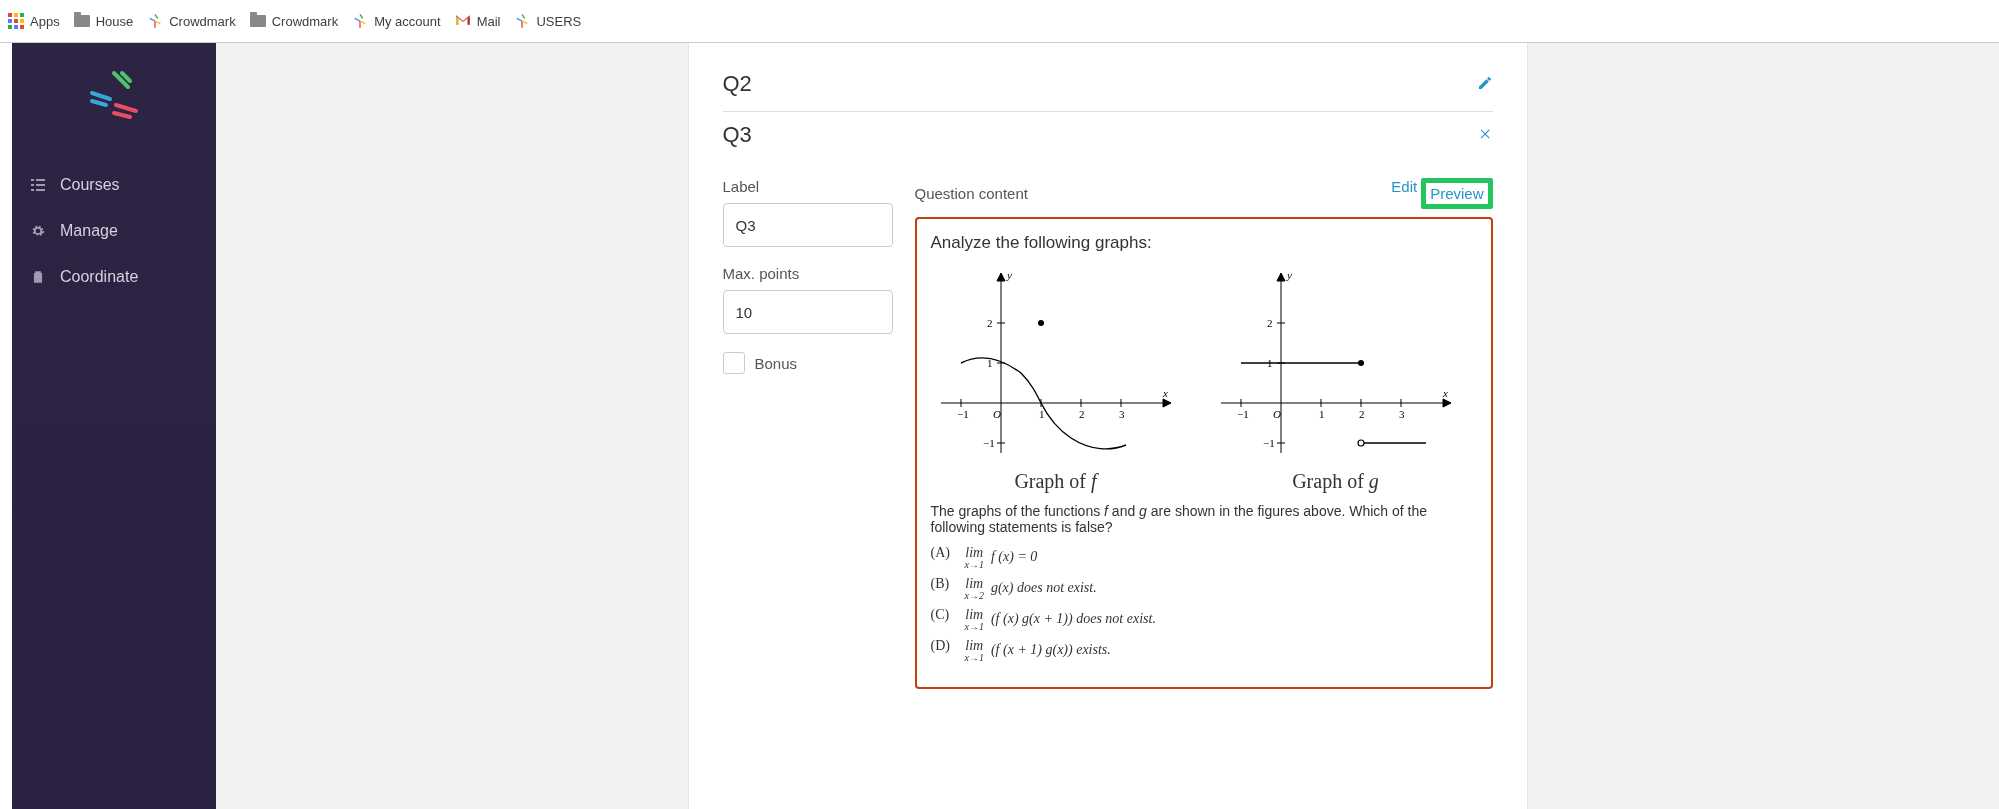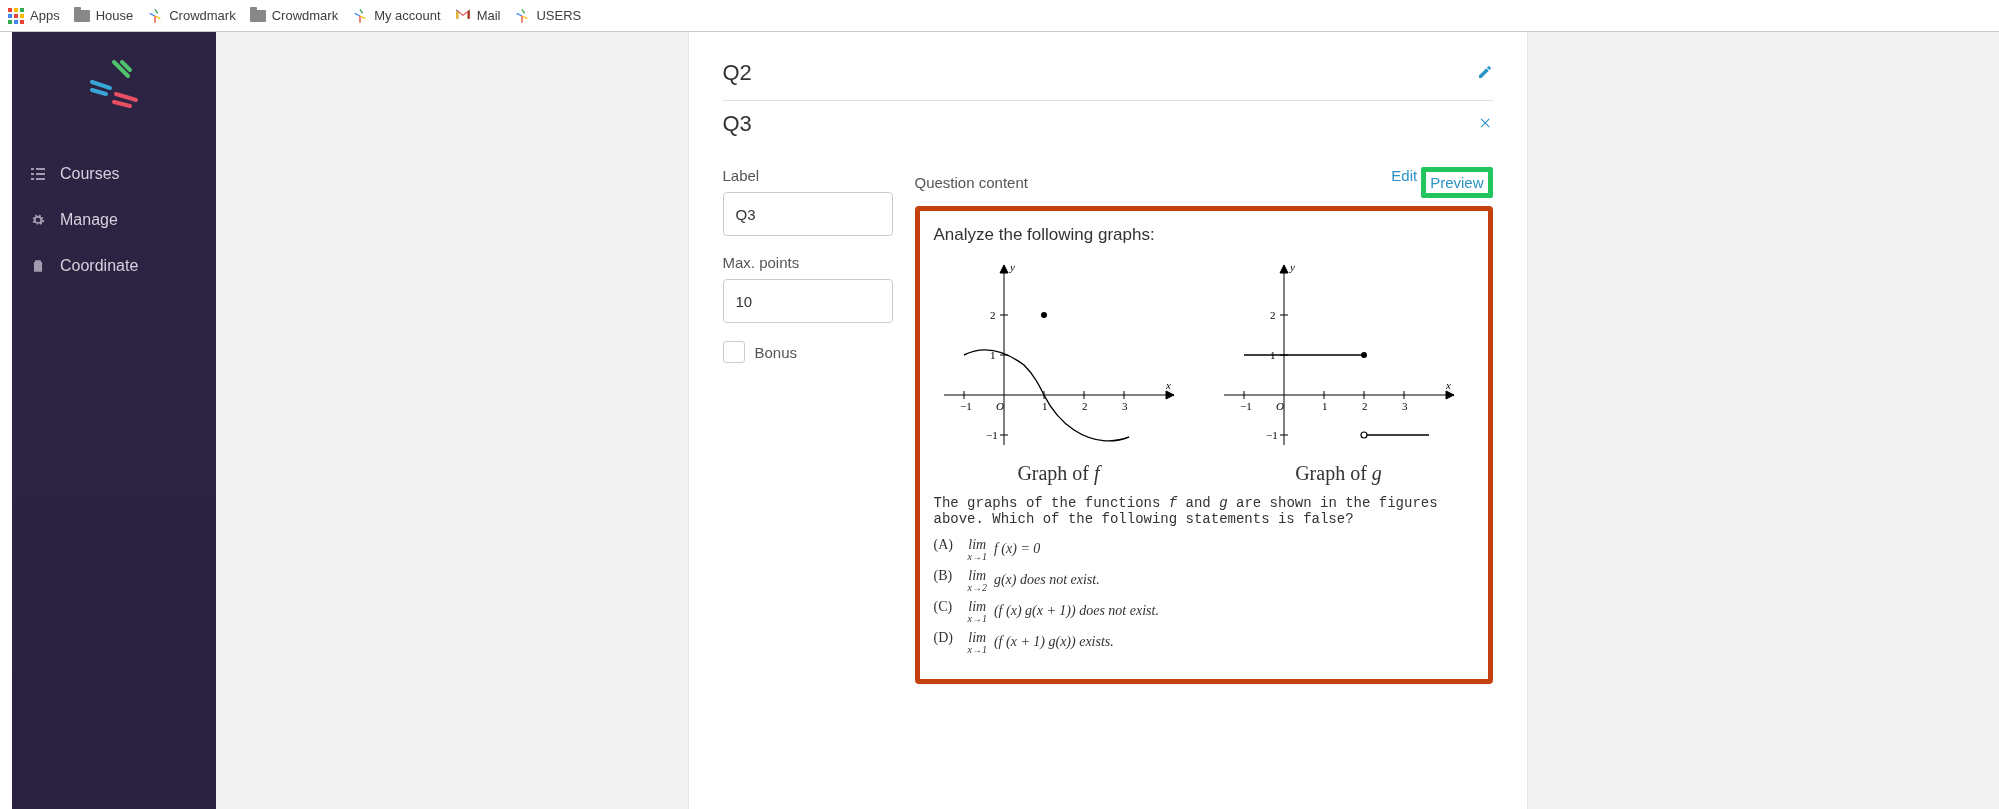--- a/index.html
+++ b/index.html
@@ -10,21 +10,21 @@
 body {
   font-family: -apple-system, BlinkMacSystemFont, "Segoe UI", Helvetica, Arial, sans-serif;
   font-size: 14px;
   color: #333;
   background: #fff;
   overflow: hidden;
 }
 
 
 .bookmark-bar {
-  height: 32px;
+  height: 43px;
   background: #fff;
   border-bottom: 1px solid #ccc;
   display: flex;
   align-items: center;
   padding: 0 8px;
   gap: 14px;
 }
 .bookmark-bar .apps-icon {
   display: grid;
   grid-template-columns: repeat(3, 4px);
@@ -202,21 +202,21 @@
   font-size: 15px;
 }
 .content-header .modes a { color: #2a93c7; cursor: pointer; }
 .content-header .modes a.active {
   border: 5px solid #22c55e;
   padding: 2px 4px;
   border-radius: 2px;
 }
 
 .preview-box {
-  border: 5px solid #c2410c;
+  border: 2px solid #c2410c;
   border-radius: 4px;
   padding: 14px 14px 18px 14px;
 }
 .preview-prompt {
   font-size: 17px;
   margin-bottom: 10px;
 }
 
 .graphs-row {
   display: flex;
@@ -226,21 +226,21 @@
 }
 .graph-block { text-align: center; }
 .graph-caption {
   font-family: Liberation Serif, serif;
   font-size: 20px;
   margin-top: 4px;
 }
 .graph-caption i { font-style: italic; }
 
 .statement {
-  font-family: Liberation Mono, monospace;
+  font-family: Liberation Sans, sans-serif;
   font-size: 14px;
   margin: 8px 0 10px 0;
 }
 .option {
   font-family: "Times New Roman", serif;
   font-size: 14px;
   margin: 6px 0;
   display: flex;
   gap: 8px;
 }

